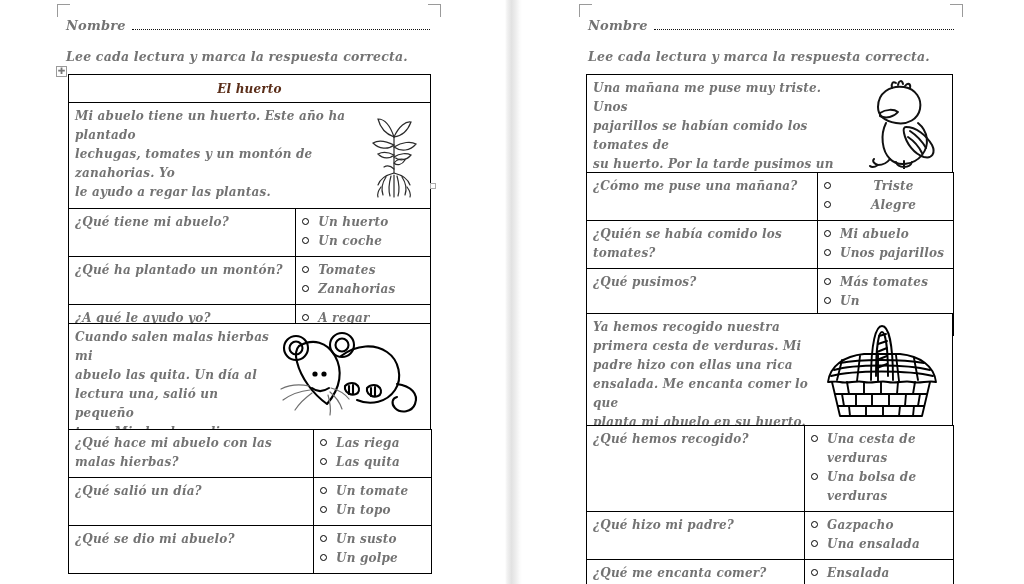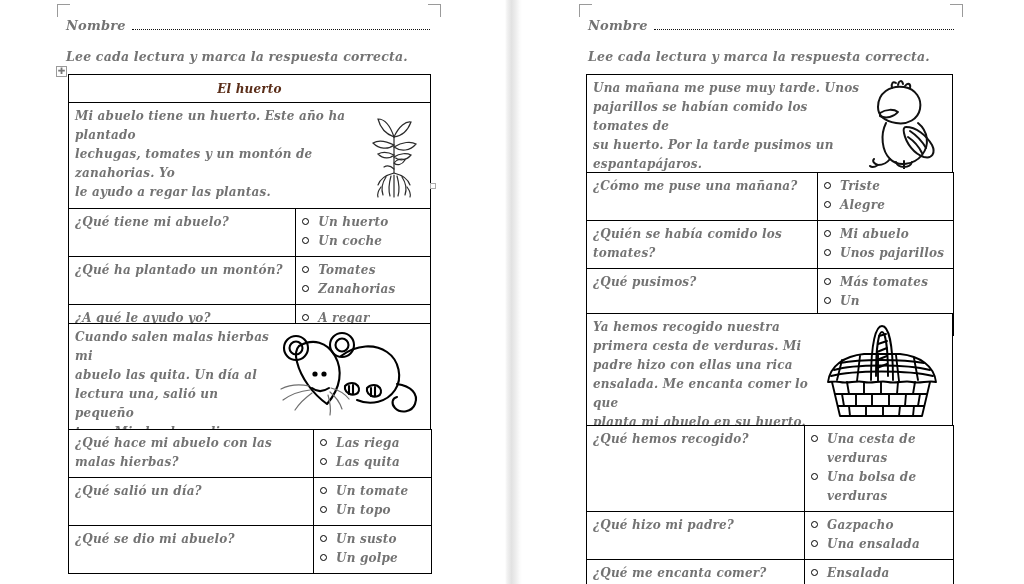--- a/index.html
+++ b/index.html
@@ -346,21 +346,21 @@
     </div>
 
     <div class="instruction script" style="left:66px; top:49px;">Lee cada lectura y marca la respuesta correcta.</div>
 
     <table class="ws" style="left:64px; top:74px; width:367px;">
       <tbody>
           <tr>
         <td style="height:94px;">
           <div class="cell-flex">
             <div class="txt script passage">
-              <p>Una mañana me puse muy tarde. Unos</p>
+              <p>Una mañana me puse muy triste. Unos</p>
               <p>pajarillos se habían comido los tomates de</p>
               <p>su huerto. Por la tarde pusimos un</p>
               <p>espantapájaros.</p>
             </div>
             <div class="art">
               <svg width="82" height="90" viewBox="0 0 82 90">
                 <g fill="none" stroke="#111" stroke-width="2" stroke-linecap="round" stroke-linejoin="round">
 
                   <path d="M14 28 C14 14 26 6 40 8 C52 10 58 20 56 30 C54 40 44 46 32 44 C20 42 14 36 14 28 Z"></path>
 
@@ -383,21 +383,21 @@
       </tr>
     </tbody>
       </table>
 
     <table class="ws" style="left:64px; top:172px; width:367px;padding-left:46px;">
       <tbody>
           <tr>
         <td style="width:231px;">
           <div class="script q-text">¿Cómo me puse una mañana?</div>
         </td>
-        <td style="width:136px;">
+        <td style="width:136px;text-align:center;">
           <ul class="options script">
             <li><span class="bullet"></span><span class="opt-label">Triste</span></li>
             <li><span class="bullet"></span><span class="opt-label">Alegre</span></li>
           </ul>
         </td>
       </tr>
       <tr>
         <td>
           <div class="script q-text">¿Quién se había comido los tomates?</div>
         </td>

